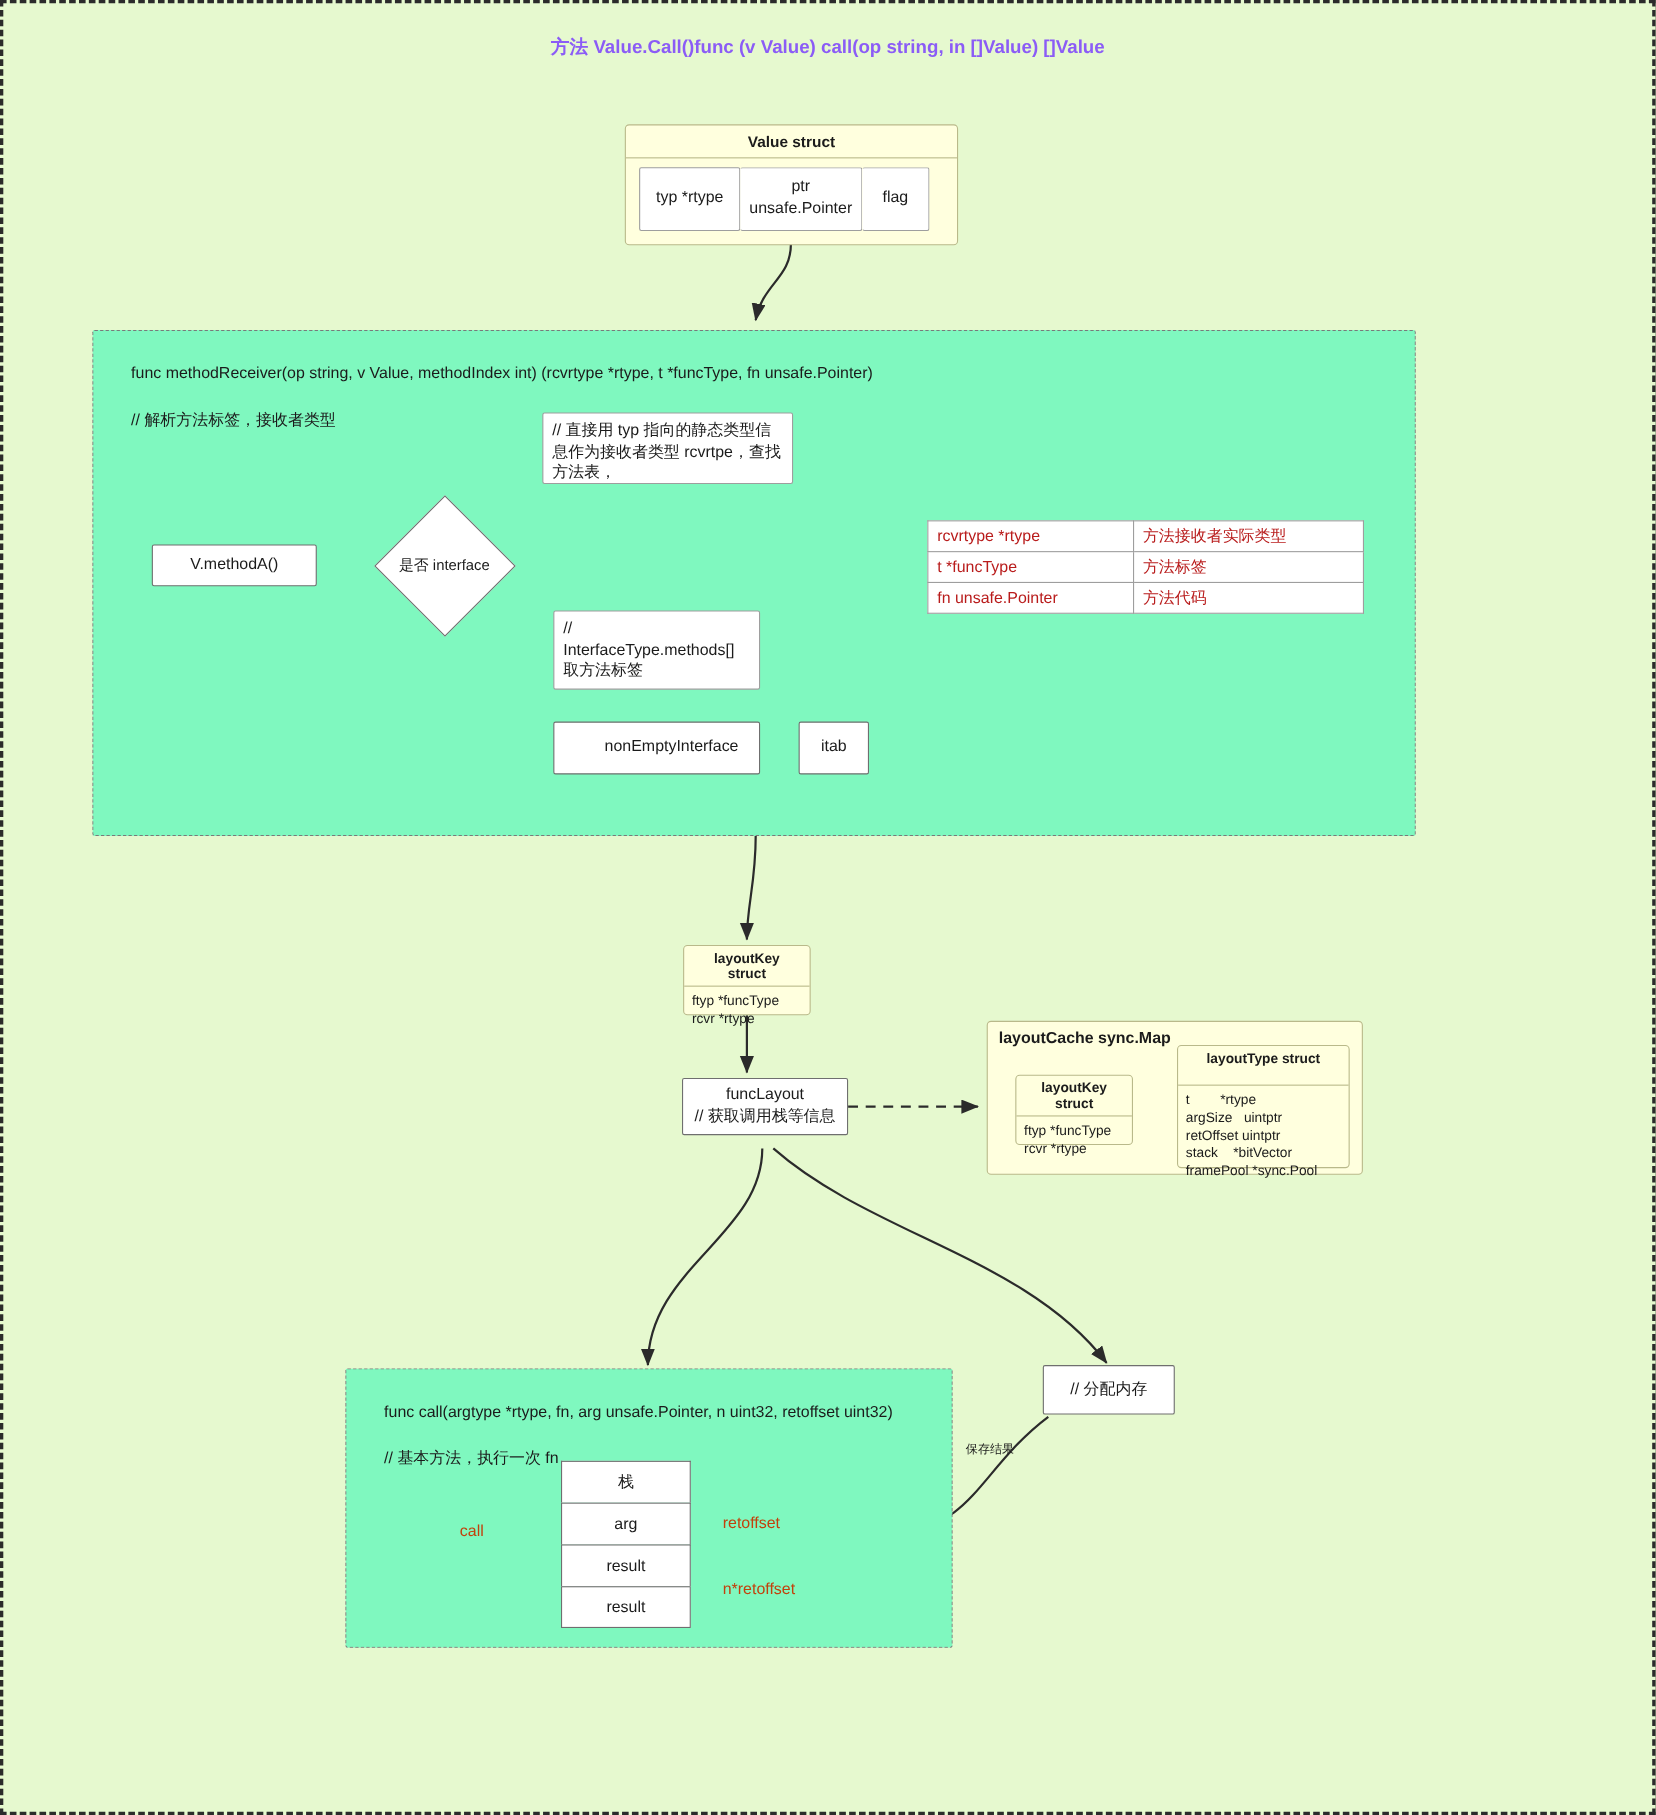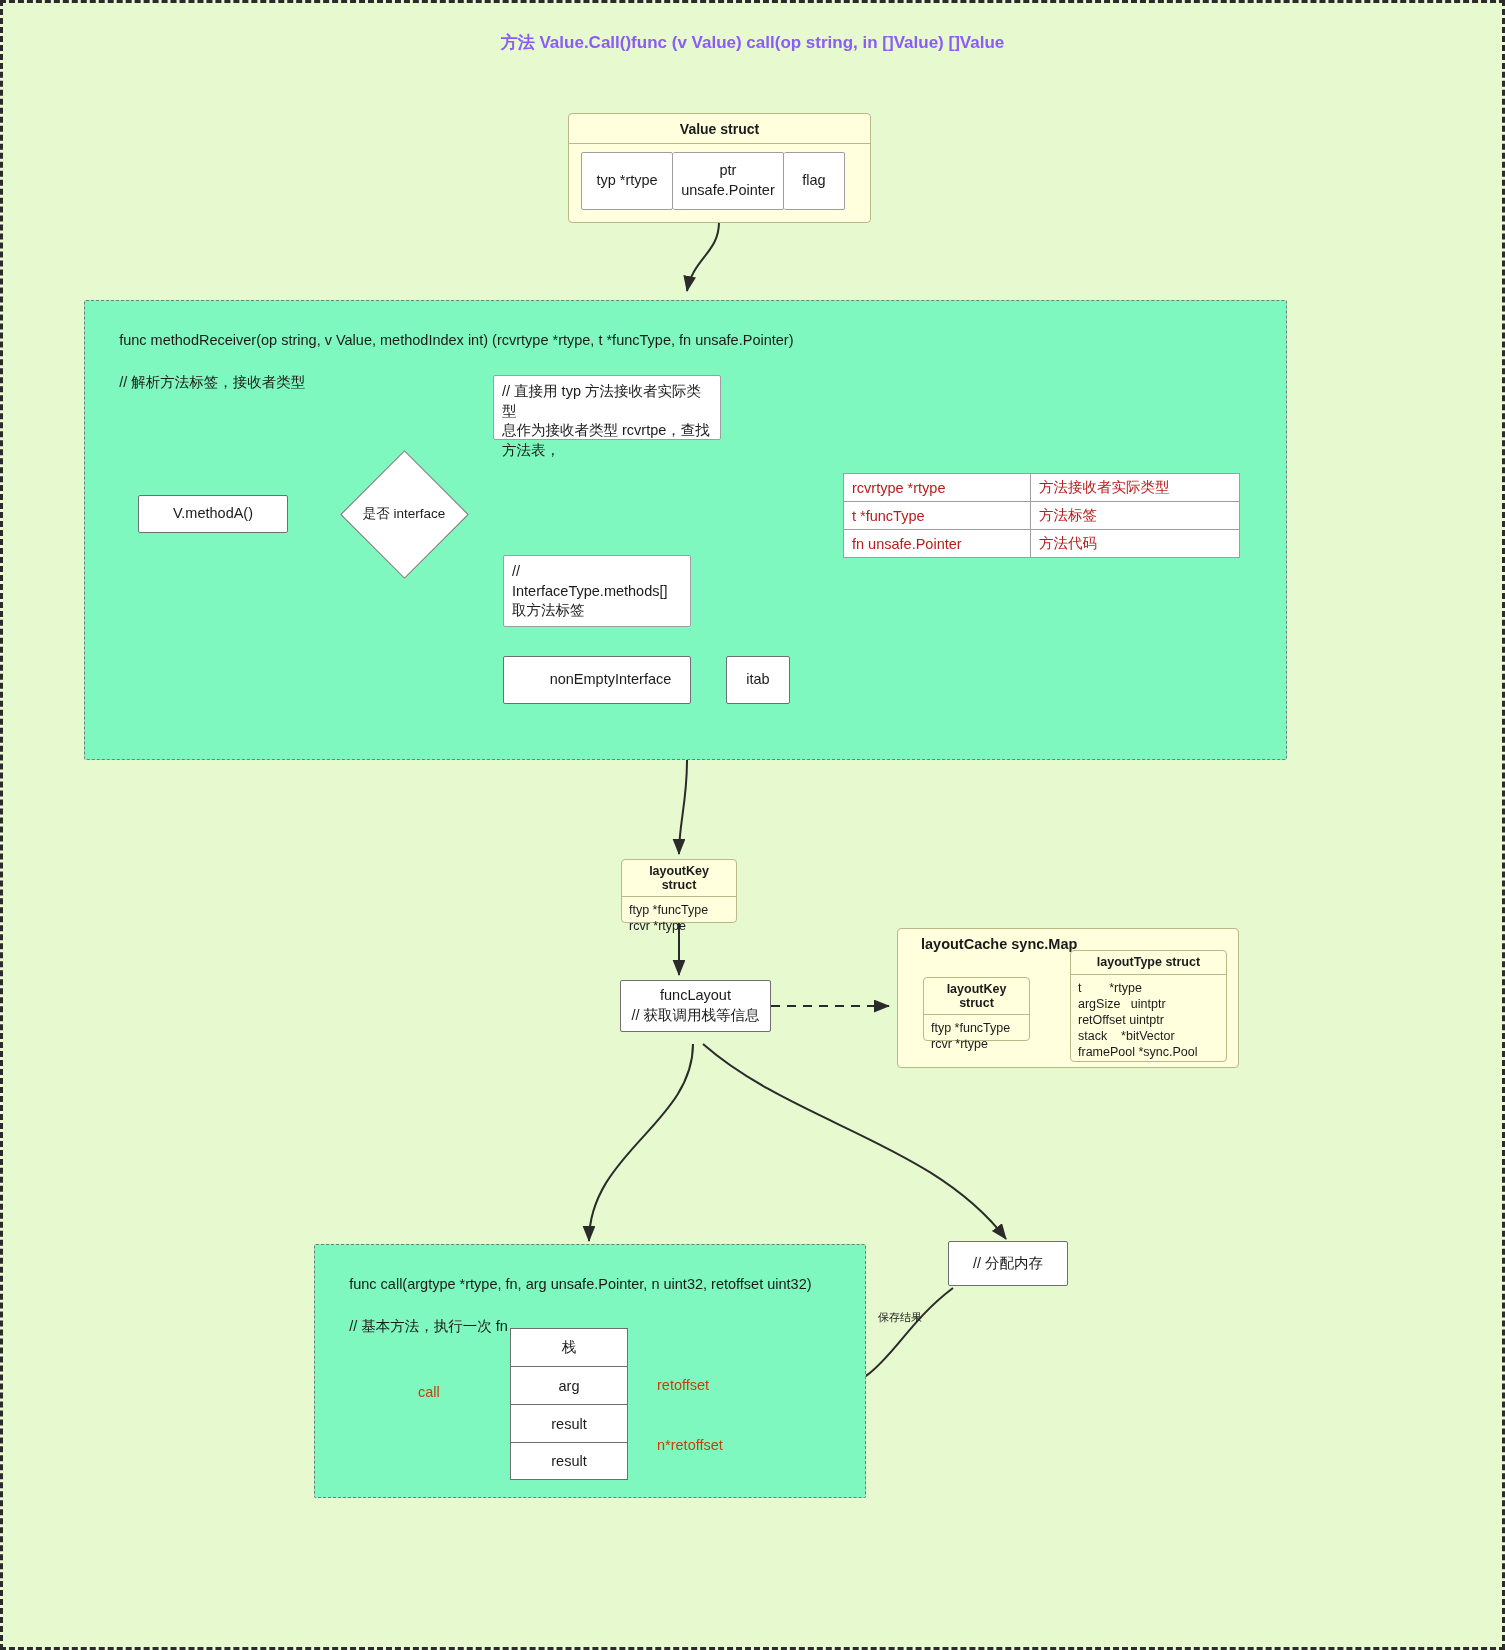--- a/index.html
+++ b/index.html
@@ -146,21 +146,21 @@
       <span>func methodReceiver(op string, v Value, methodIndex int) (rcvrtype *rtype, t *funcType, fn unsafe.Pointer)</span><br>
       <span>// 解析方法标签，接收者类型</span>
     </div>
   </div>
 
   <div class="node wbox" style="left:135px;top:492px;width:150px;height:38px;border-color:#6f6f6f;">V.methodA()</div>
 
   <div class="diamond" style="left:356px;top:466px;width:89px;height:89px;"></div>
   <div class="diamond-txt" style="left:340px;top:498px;width:122px;height:26px;">是否 interface</div>
 
-  <div class="node wbox left" style="left:490px;top:372px;width:228px;height:65px;white-space:pre-line;border-color:#9e9e9e;">// 直接用 typ 方法接收者实际类型
+  <div class="node wbox left" style="left:490px;top:372px;width:228px;height:65px;white-space:pre-line;border-color:#9e9e9e;">// 直接用 typ 指向的静态类型信
 息作为接收者类型 rcvrtpe，查找
 方法表，</div>
 
   <div class="node wbox left" style="left:500px;top:552px;width:188px;height:72px;white-space:pre-line;border-color:#9e9e9e;">//
 InterfaceType.methods[]
 取方法标签</div>
 
   <div class="node wbox" style="left:500px;top:653px;width:188px;height:48px;border-color:#6f6f6f;padding-left:27px;">nonEmptyInterface</div>
 
   <div class="node wbox" style="left:723px;top:653px;width:64px;height:48px;border-color:#6f6f6f;">itab</div>
@@ -188,31 +188,31 @@
     <div class="fieldlist">ftyp *funcType
 rcvr *rtype</div>
   </div>
 
   <div class="node wbox" style="left:617px;top:977px;width:151px;height:52px;flex-direction:column;border-color:#6f6f6f;">
     <div>funcLayout</div>
     <div>// 获取调用栈等信息</div>
   </div>
 
   <div class="node ybox" style="left:894px;top:925px;width:342px;height:140px;">
-    <div class="ytitle-plain" style="left:23px;top:7px;">layoutCache  sync.Map</div>
+    <div class="ytitle-plain" style="left:10px;top:7px;">layoutCache  sync.Map</div>
 
     <div class="ybox" style="position:absolute;left:25px;top:48px;width:105px;height:62px;">
       <div style="text-align:center;font-weight:bold;font-size:12.5px;padding:4px 2px 3px;border-bottom:1px solid #b9b98a;white-space:pre-line;line-height:1.15;">layoutKey
 struct</div>
       <div class="fieldlist">ftyp *funcType
 rcvr *rtype</div>
     </div>
 
     <div class="ybox" style="position:absolute;left:172px;top:21px;width:155px;height:110px;">
-      <div style="text-align:center;font-weight:bold;font-size:12.5px;padding:4px 2px 5px;border-bottom:1px solid #b9b98a;">layoutType struct</div>
+      <div style="text-align:center;font-weight:bold;font-size:12.5px;padding:4px 2px 17px;border-bottom:1px solid #b9b98a;">layoutType struct</div>
       <div class="fieldlist">t        *rtype
 argSize   uintptr
 retOffset uintptr
 stack    *bitVector
 framePool *sync.Pool</div>
     </div>
   </div>
 
   <div class="node wbox" style="left:945px;top:1238px;width:120px;height:45px;border-color:#6f6f6f;">// 分配内存</div>
 

